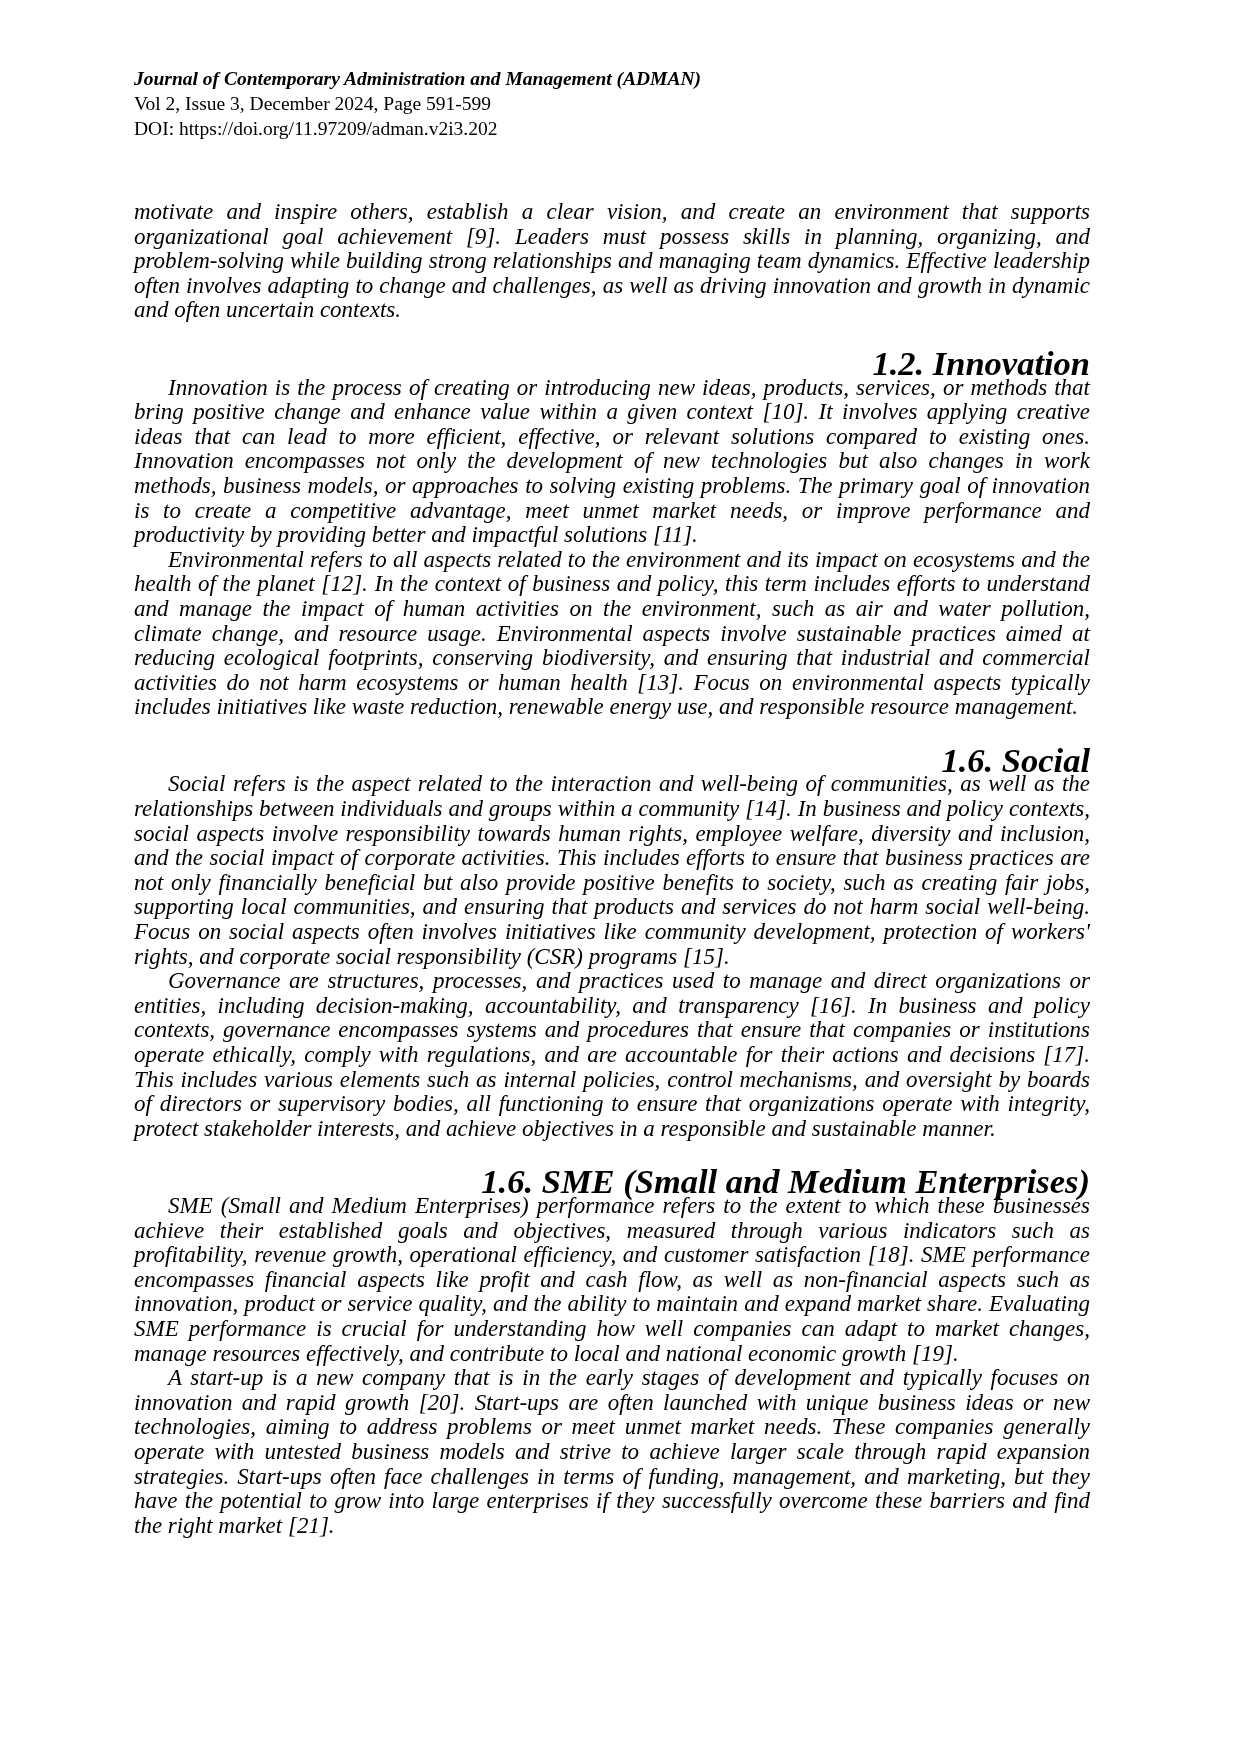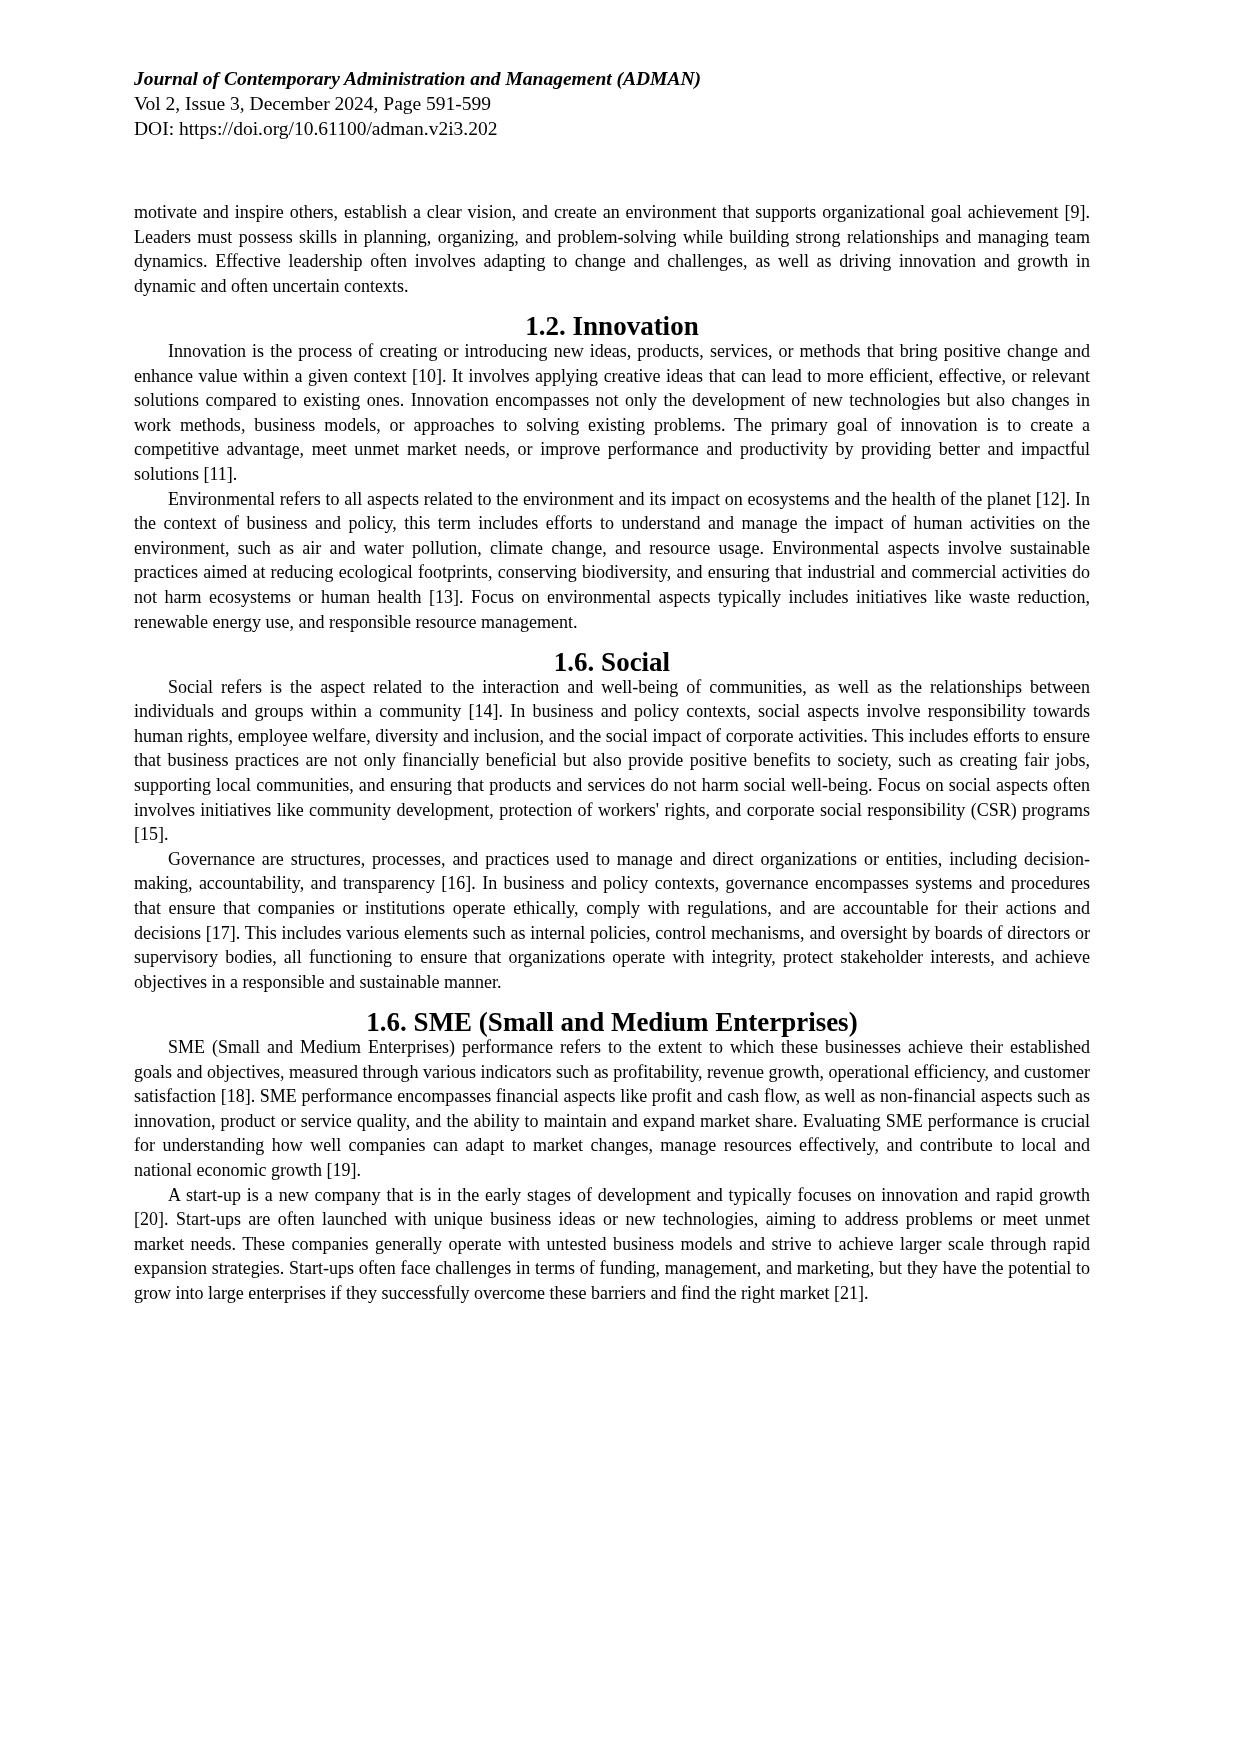--- a/index.html
+++ b/index.html
@@ -23,54 +23,55 @@
   }
   .journal-title {
     font-weight: bold;
     font-style: italic;
   }
   .content {
     position: absolute;
     top: 200px;
     left: 134px;
     right: 150px;
-    font-size: 18px;
+    font-size: 23px;
     line-height: 24.6px;
     text-align: justify;
+    font-style: italic;
   }
   .para {
     text-indent: 34px;
   }
   .para.no-indent {
     text-indent: 0;
   }
   .section-heading {
     font-weight: bold;
-    margin-top: 16px;
-    text-align: center;
+    margin-top: 28px;
+    text-align: right;
   }
   .footer {
     position: absolute;
     top: 1652px;
     left: 134px;
     right: 150px;
     font-size: 19.5px;
     line-height: 25px;
     text-align: right;
   }
 </style>
 </head>
 <body>
 
 <div class="page">
 
   <div class="header">
     <div class="journal-title">Journal of Contemporary Administration and Management (ADMAN)</div>
     <div>Vol 2, Issue 3, December 2024, Page 591-599</div>
-    <div>DOI: https://doi.org/10.61100/adman.v2i3.202</div>
+    <div>DOI: https://doi.org/11.97209/adman.v2i3.202</div>
   </div>
 
   <div class="content">
 
     <p class="para no-indent">motivate and inspire others, establish a clear vision, and create an environment that supports organizational goal achievement [9]. Leaders must possess skills in planning, organizing, and problem-solving while building strong relationships and managing team dynamics. Effective leadership often involves adapting to change and challenges, as well as driving innovation and growth in dynamic and often uncertain contexts.</p>
 
     <h2 class="section-heading">1.2. Innovation</h2>
     <p class="para">Innovation is the process of creating or introducing new ideas, products, services, or methods that bring positive change and enhance value within a given context [10]. It involves applying creative ideas that can lead to more efficient, effective, or relevant solutions compared to existing ones. Innovation encompasses not only the development of new technologies but also changes in work methods, business models, or approaches to solving existing problems. The primary goal of innovation is to create a competitive advantage, meet unmet market needs, or improve performance and productivity by providing better and impactful solutions [11].</p>
 
     <p class="para">Environmental refers to all aspects related to the environment and its impact on ecosystems and the health of the planet [12]. In the context of business and policy, this term includes efforts to understand and manage the impact of human activities on the environment, such as air and water pollution, climate change, and resource usage. Environmental aspects involve sustainable practices aimed at reducing ecological footprints, conserving biodiversity, and ensuring that industrial and commercial activities do not harm ecosystems or human health [13]. Focus on environmental aspects typically includes initiatives like waste reduction, renewable energy use, and responsible resource management.</p>

